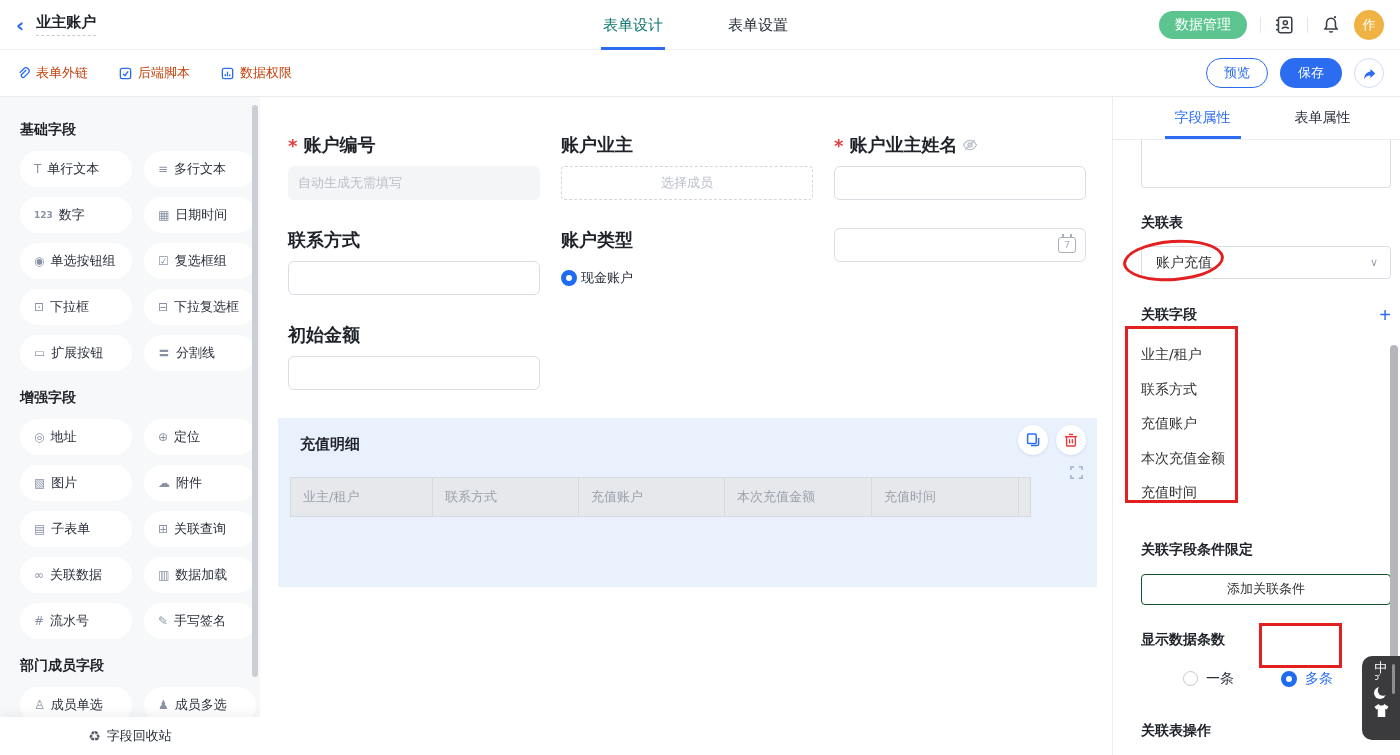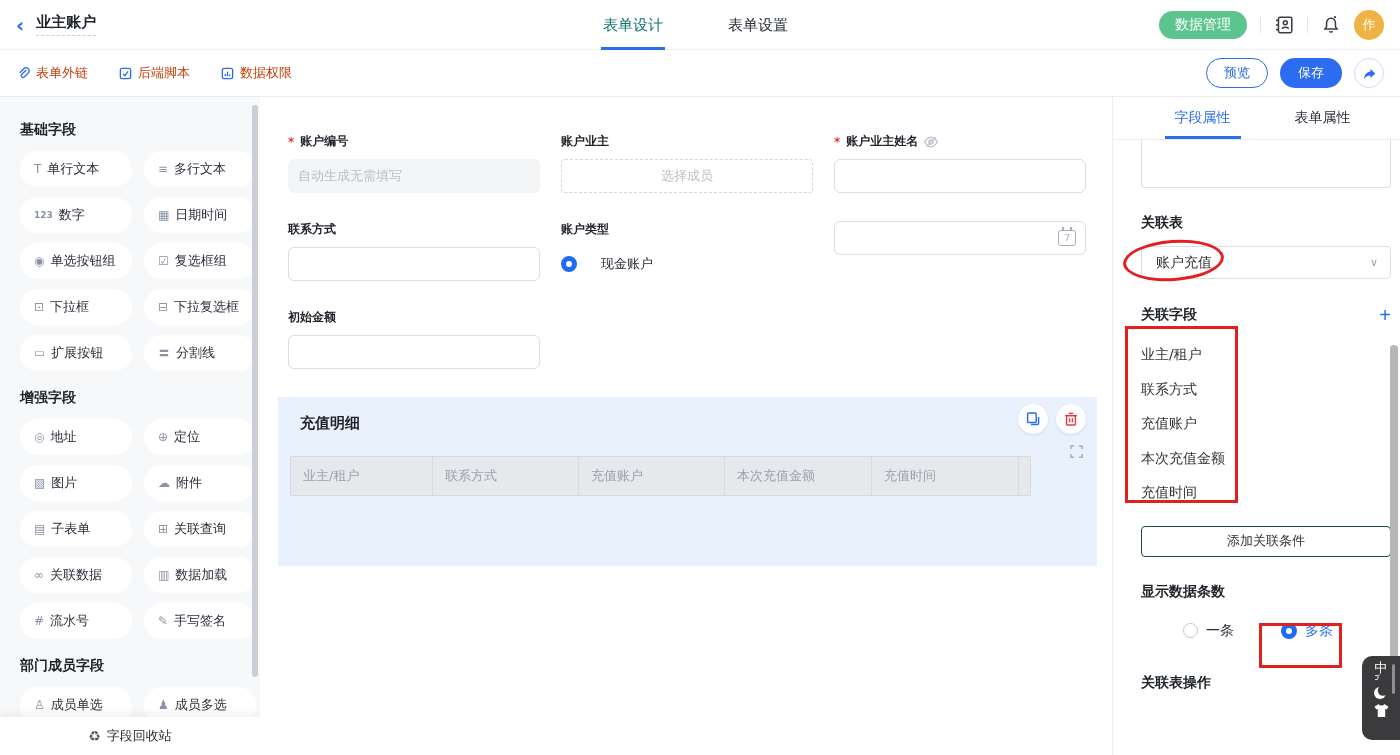--- a/index.html
+++ b/index.html
@@ -48,27 +48,27 @@
   .recycle { position:absolute; left:0; bottom:0; width:260px; height:38px; background:#fff;
     box-shadow:0 -4px 10px rgba(0,0,0,.05); display:flex; align-items:center; justify-content:center;
     gap:6px; font-size:13px; color:#2a2f3a; cursor:pointer; border:none; }
   .recycle .g { color:#555a64; font-size:14px; }
   .side-thumb { position:absolute; right:2px; top:8px; width:6px; height:572px; border-radius:3px; background:#cbced4; }
 
   
   .canvas { flex:1; background:#fff; padding:36px 15px 0 28px; position:relative; }
   .fgrid { display:grid; grid-template-columns:252px 252px 252px; column-gap:21px; }
   .field { margin-bottom:28px; }
-  .flabel { font-size:12px; font-weight:700; margin-bottom:9px; display:flex; align-items:center; gap:5px; }
+  .flabel { font-size:18px; font-weight:700; margin-bottom:9px; display:flex; align-items:center; gap:5px; }
   .req::before { content:"*"; color:#e23c3c; margin-right:1px; }
   .inp { height:34px; width:100%; border:1px solid #dadde4; border-radius:6px; background:#fff; font-size:13px; padding:0 10px; color:#333; }
   .inp.disabled { background:#f4f5f7; border:none; color:#b9bec8; display:flex; align-items:center; }
   .inp.dashed { border:1px dashed #d2d6de; border-radius:4px; color:#b9bec8; display:flex; align-items:center; justify-content:center; }
   .inp.withicon { display:flex; align-items:center; justify-content:flex-end; padding-right:9px; }
-  .radio-line { display:flex; align-items:center; gap:24px; height:34px; font-size:13px; color:#2a2f3a; }
+  .radio-line { display:flex; align-items:center; gap:4px; height:34px; font-size:13px; color:#2a2f3a; }
   .radio-on { width:16px; height:16px; border-radius:50%; border:5px solid #1f6bf2; background:#fff; flex:none; }
   .radio-off { width:15px; height:15px; border-radius:50%; border:1px solid #c3c7cf; background:#fff; flex:none; }
   .cal { width:18px; height:16px; border:1.4px solid #a9aeb8; border-radius:3px; color:#a9aeb8;
     font-size:9px; display:flex; align-items:center; justify-content:center; position:relative; }
   .cal::before { content:""; position:absolute; top:-4px; left:3px; width:2px; height:4px; background:#a9aeb8; }
   .cal::after { content:""; position:absolute; top:-4px; right:3px; width:2px; height:4px; background:#a9aeb8; }
 
   
   .subform { position:relative; margin-left:-10px; width:819px; height:169px; background:#e9f1fc; padding:17px 0 0 12px; }
   .sf-title { font-size:15px; font-weight:700; margin-left:10px; }
@@ -410,20 +410,21 @@
       <button class="plus">+</button>
     </div>
     <div class="mt13">
       <div class="rel-item">业主/租户</div>
       <div class="rel-item">联系方式</div>
       <div class="rel-item">充值账户</div>
       <div class="rel-item">本次充值金额</div>
       <div class="rel-item">充值时间</div>
     </div>
 
+    <div class="p-label mt30">关联字段条件限定</div>
     <button class="btn-cond mt15">添加关联条件</button>
 
     <div class="p-label mt26">显示数据条数</div>
     <div class="radios mt21">
       <div class="ritem">
         <span class="radio-off"></span>
         <span>一条</span>
       </div>
       <div class="ritem sel">
         <span class="radio-on"></span>

